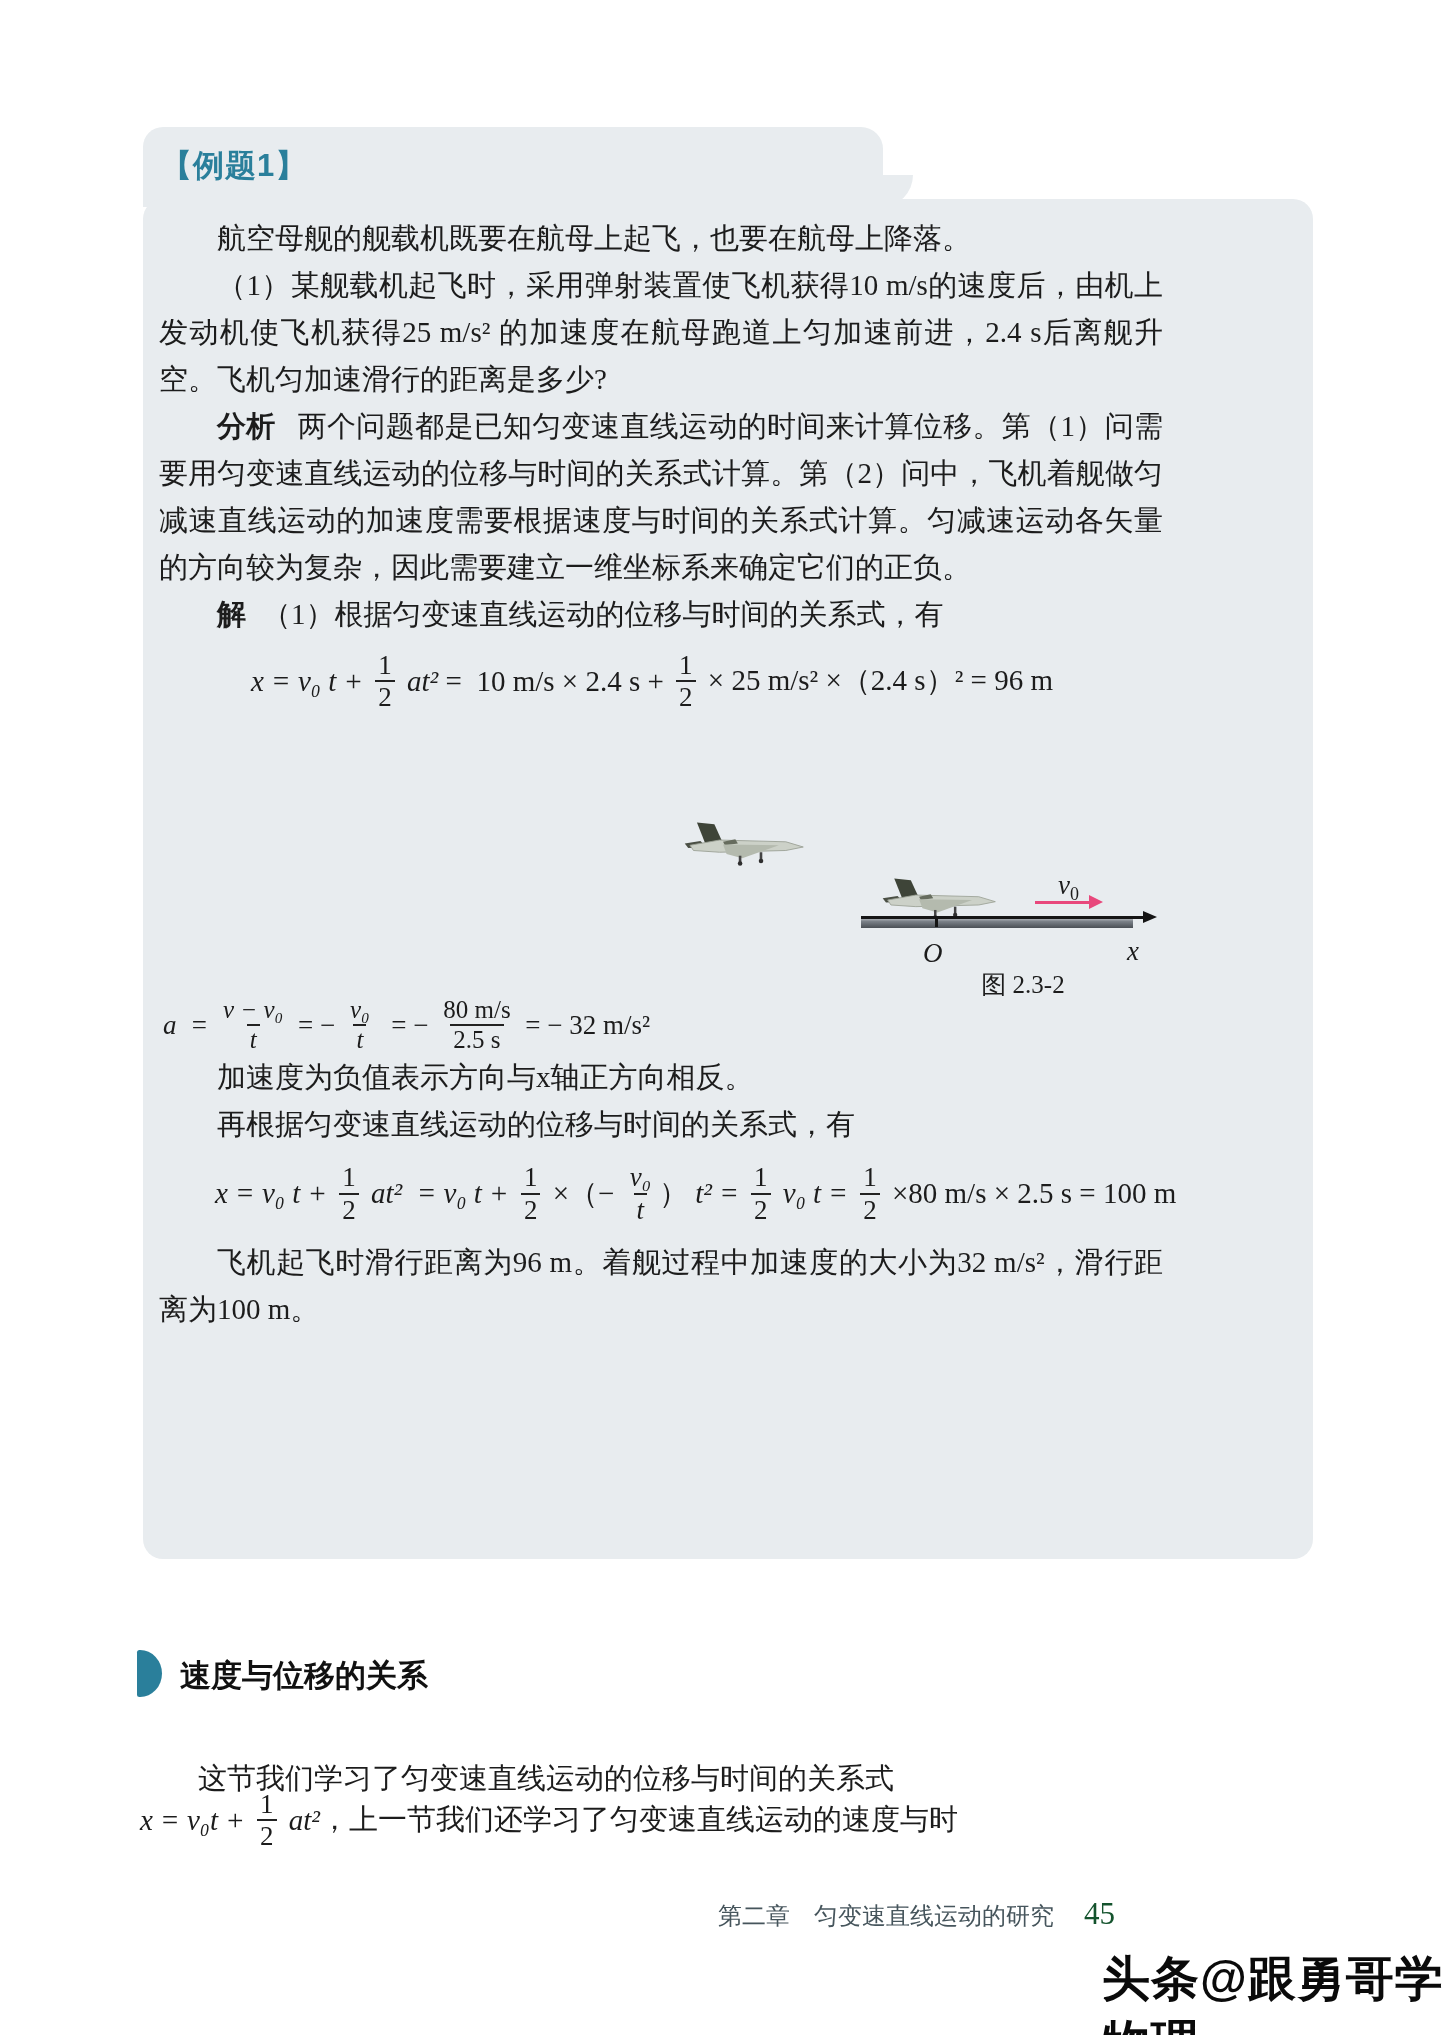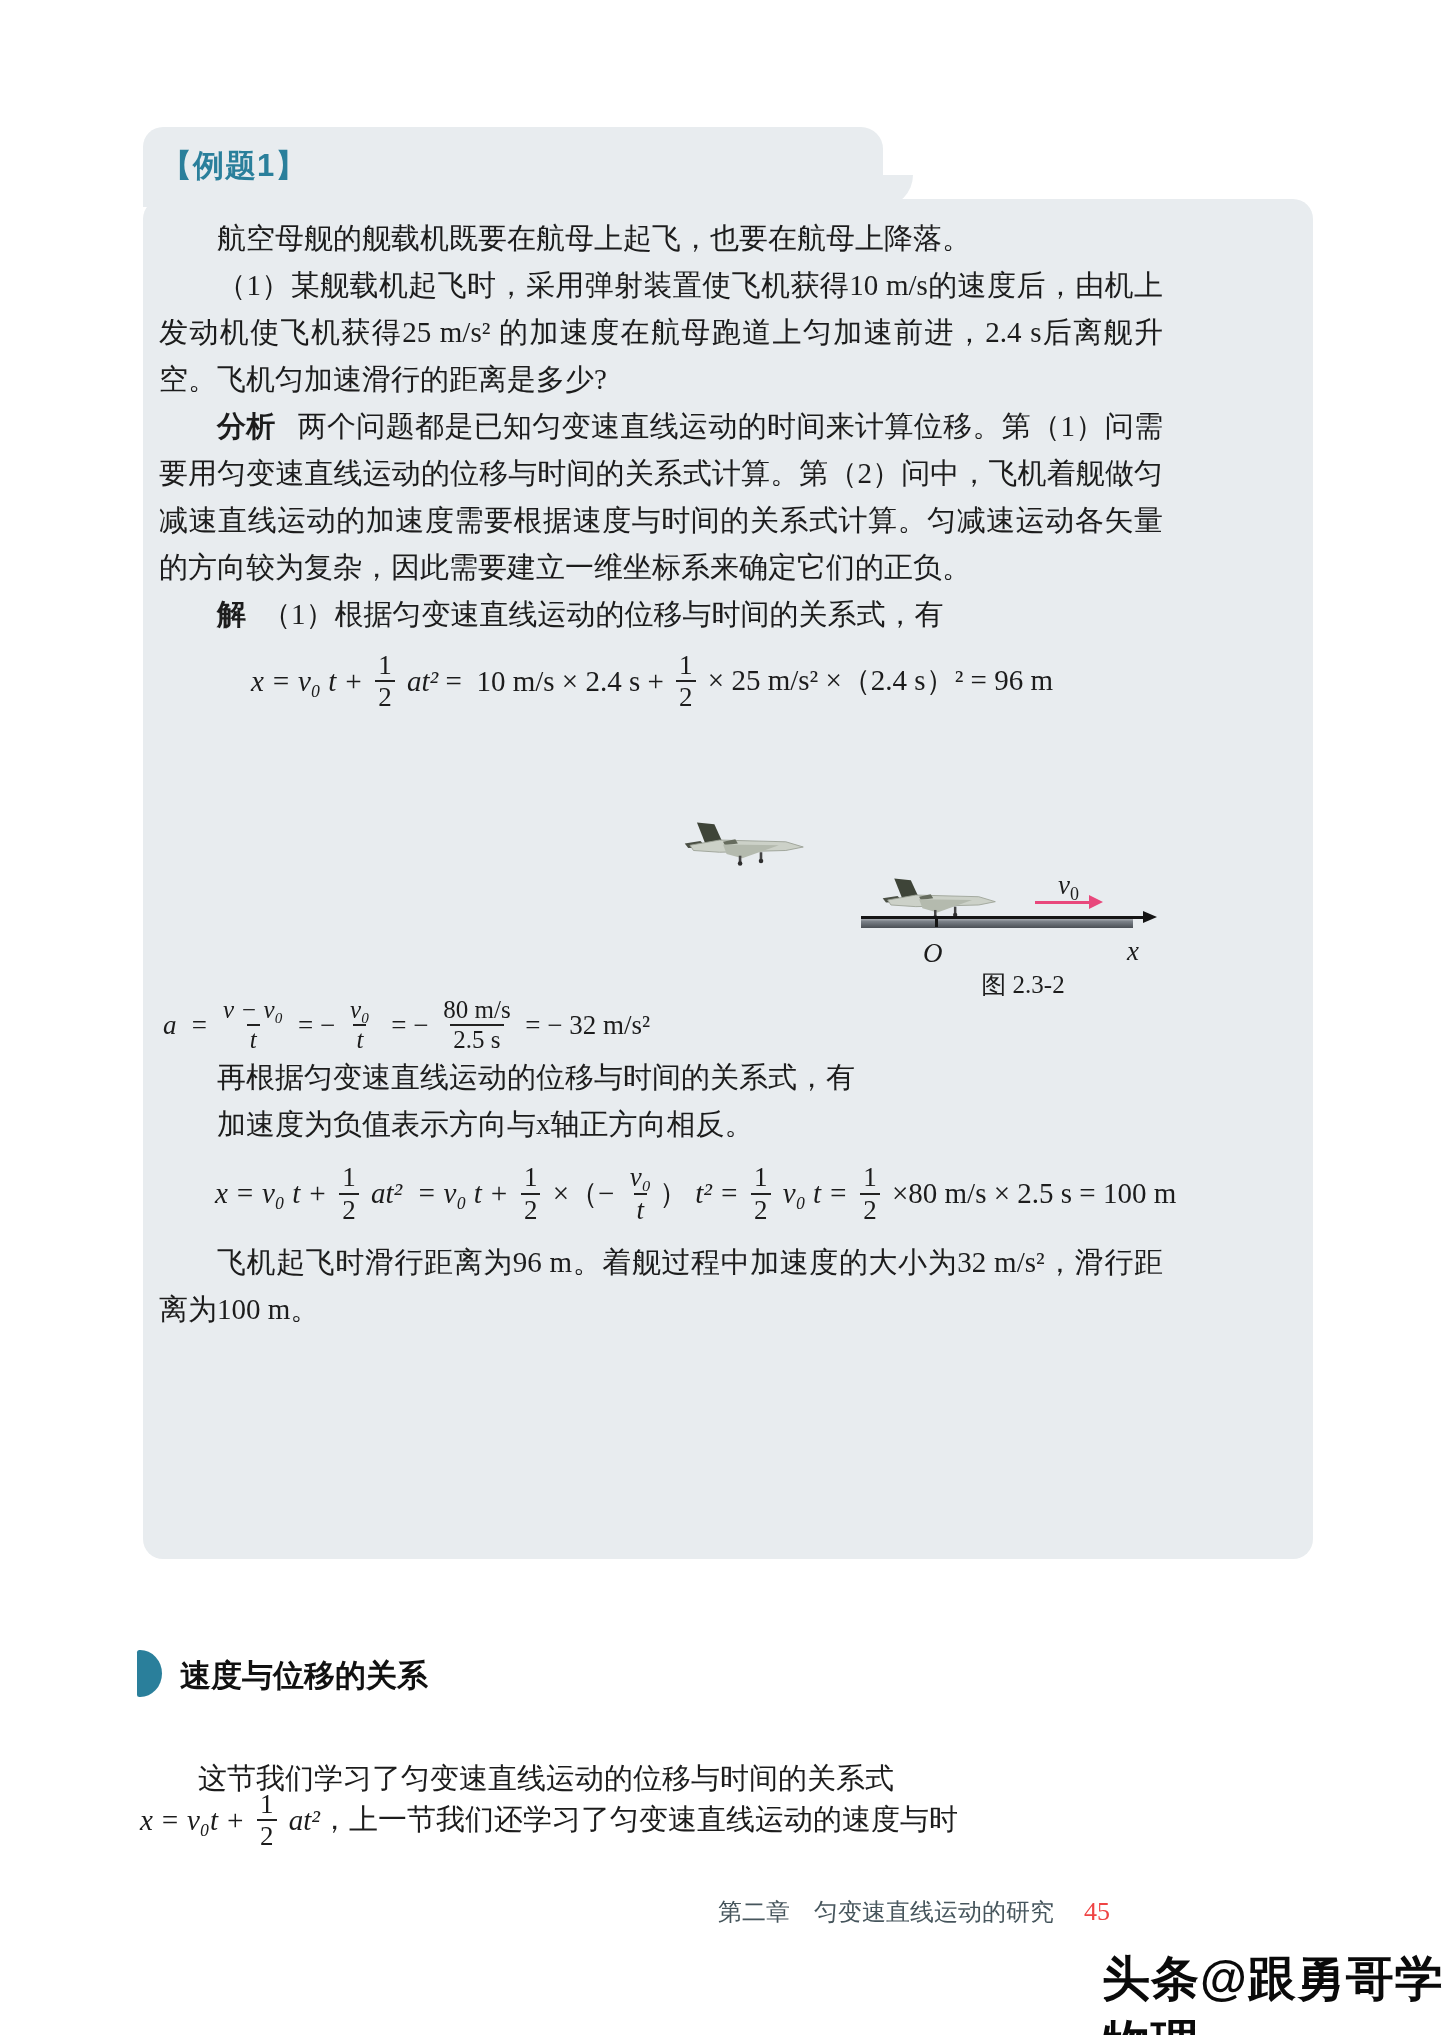--- a/index.html
+++ b/index.html
@@ -61,21 +61,21 @@
   
   .section-bullet{position:absolute;left:137px;top:1650px;width:25px;height:47px;background:#2a7f9b;
     border-radius:3px 26px 26px 3px / 3px 28px 28px 3px;}
   .section-title{position:absolute;left:180px;top:1655px;font-family:"Liberation Sans","DejaVu Sans",sans-serif;
     font-weight:bold;font-size:31px;color:#111;}
   .intro-p{position:absolute;left:140px;top:1726px;width:1170px;font-size:29px;line-height:47px;text-indent:2em;}
   .intro-formula{position:absolute;left:140px;top:1774px;height:92px;}
   
   .footer{position:absolute;left:718px;top:1896px;display:flex;align-items:baseline;text-align:right;}
   .footer .chapter{font-family:"Liberation Sans","DejaVu Sans",sans-serif;font-size:24px;color:#46555c;}
-  .footer .pagenum{font-size:26px;color:#ef4444;margin-left:30px;font-family:"Liberation Serif",serif;}
+  .footer .pagenum{font-size:31px;color:#14532d;margin-left:30px;font-family:"Liberation Serif",serif;}
   .watermark{position:absolute;left:1102px;top:1947px;font-family:"Liberation Sans","DejaVu Sans",sans-serif;
     font-weight:900;font-size:48px;letter-spacing:1px;color:#0a0a0a;
     text-shadow:-3px -3px 0 #fff,3px -3px 0 #fff,-3px 3px 0 #fff,3px 3px 0 #fff,0 -3px 0 #fff,0 3px 0 #fff,-3px 0 0 #fff,3px 0 0 #fff;}
 </style>
 </head>
 <body>
 
 <div class="card">
   <div class="tab"></div>
   <div class="tab-curve"></div>
@@ -157,22 +157,22 @@
           <span class="tx">  = − </span>
           <span class="frac">
             <span class="fn">80 m/s</span>
             <span class="fd">2.5 s</span>
           </span>
           <span class="tx"> = − 32 m/s²</span>
         </div>
       <div class="clear"></div>
     </div>
 
+    <p class="p-indent note">加速度为负值表示方向与x轴正方向相反。</p>
     <p class="p-indent">再根据匀变速直线运动的位移与时间的关系式，有</p>
-    <p class="p-indent note">加速度为负值表示方向与x轴正方向相反。</p>
 
     <div class="formula f-x2">
         <span class="tx it">x = v₀ t + </span>
         <span class="frac">
           <span class="fn">1</span>
           <span class="fd">2</span>
         </span>
         <span class="tx it"> at²  = v₀ t + </span>
         <span class="frac">
           <span class="fn">1</span>

